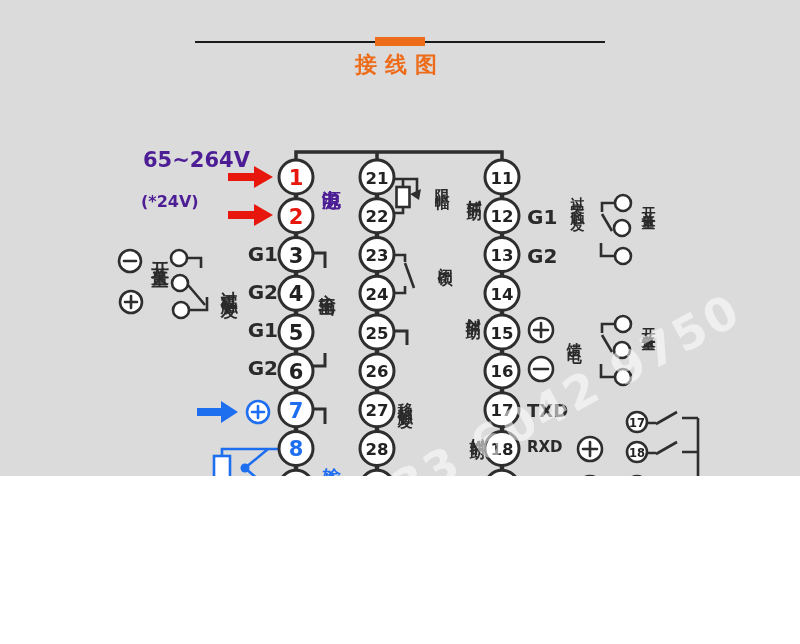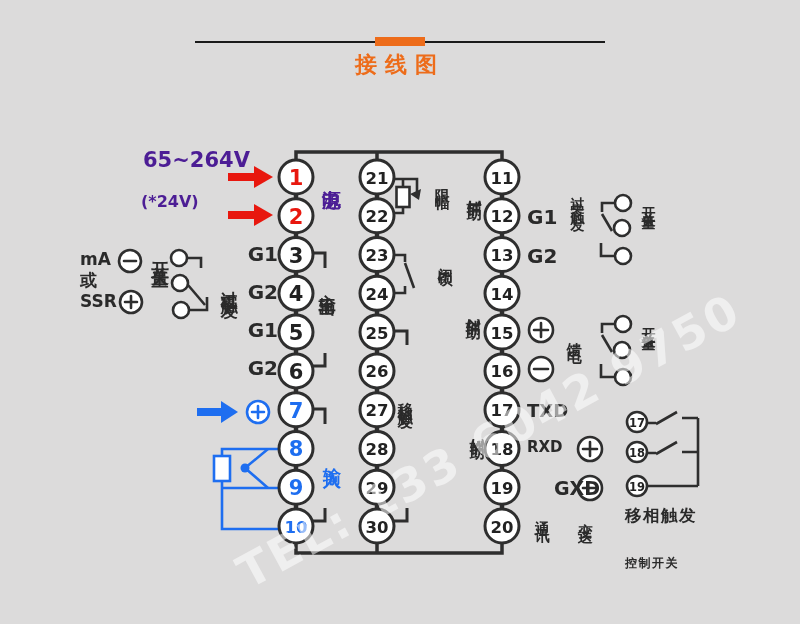--- a/index.html
+++ b/index.html
@@ -1,16 +1,16 @@
 <!DOCTYPE html>
 <html><head>
 <meta charset="utf-8">
 <style>
   html,body{margin:0;padding:0;}
-  #stage{position:relative;width:800px;height:624px;background:#dcdbdb;overflow:hidden;
+  #stage{position:relative;width:800px;height:476px;background:#dcdbdb;overflow:hidden;
          font-family:"DejaVu Sans","Liberation Sans",sans-serif;}
   .lbl{position:absolute;font-weight:bold;color:#2a2a2a;white-space:pre-line;line-height:1.22;}
   .vtext{writing-mode:vertical-rl;text-orientation:mixed;}
   .red{color:#4c1d95;}
   .blue{color:#1e6ef0;}
   .orange{color:#ed6c1a;}
   #title-rule{position:absolute;left:195px;top:41px;width:410px;height:2px;background:#1a1a1a;}
   #title-accent{position:absolute;left:375px;top:37px;width:50px;height:9px;background:#ed6c1a;}
   #page-title{position:absolute;left:0;top:50px;width:800px;text-align:center;
               font-size:22px;font-weight:bold;letter-spacing:8px;}
@@ -295,23 +295,20 @@
           <circle cx="502" cy="526.02" r="17" class="term"></circle>
           <text x="502" y="527.02" class="tnum small" fill="#222222">20</text>
         </g>
       </g>
   </svg>
 
   <div class="lbl red" style="left:143px;top:148px;font-size:21px;">65~264V</div>
   <div class="lbl red" style="left:141px;top:192px;font-size:16px;">(*24V)</div>
   <div class="lbl red vtext" style="left:320px;top:174px;font-size:19px;letter-spacing:2px;">电源</div>
 
-  <div class="lbl" style="left:80px;top:249px;font-size:17px;line-height:21px;">mA
-或
-SSR</div>
   <div class="lbl vtext" style="left:149px;top:247px;font-size:18px;letter-spacing:5px;">开关量</div>
   <div class="lbl vtext" style="left:219px;top:277px;font-size:17px;letter-spacing:4px;">过零触发</div>
 
   <div class="lbl" style="left:244px;top:242px;width:34px;text-align:right;font-size:20px;">G1</div>
   <div class="lbl" style="left:244px;top:280px;width:34px;text-align:right;font-size:20px;">G2</div>
   <div class="lbl" style="left:244px;top:318px;width:34px;text-align:right;font-size:20px;">G1</div>
   <div class="lbl" style="left:244px;top:356px;width:34px;text-align:right;font-size:20px;">G2</div>
 
   <div class="lbl vtext" style="left:317px;top:281px;font-size:17px;letter-spacing:2px;">主输出</div>
   <div class="lbl blue vtext" style="left:321px;top:452px;font-size:18px;letter-spacing:3px;">输入</div>

